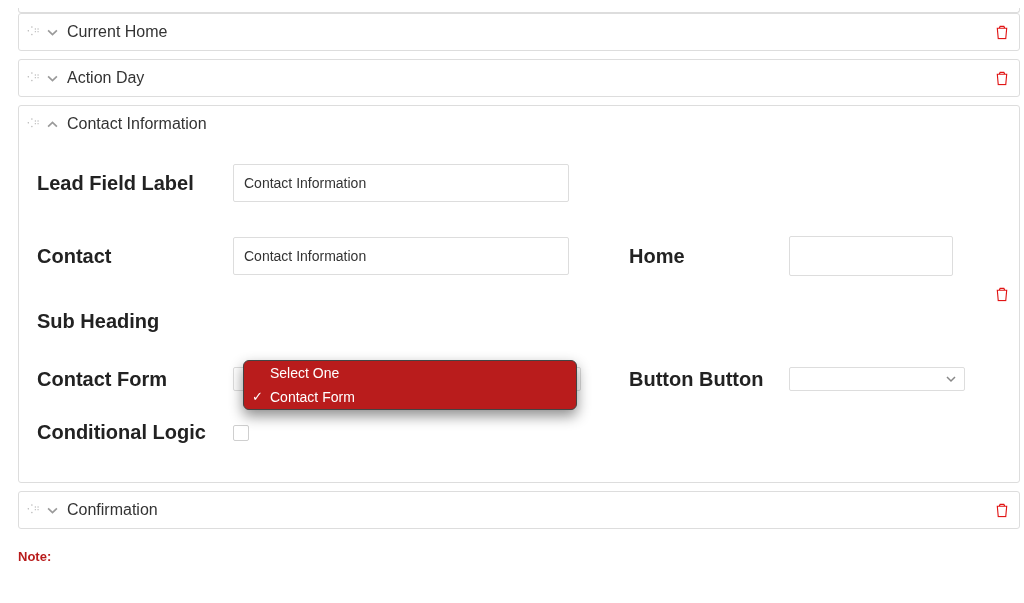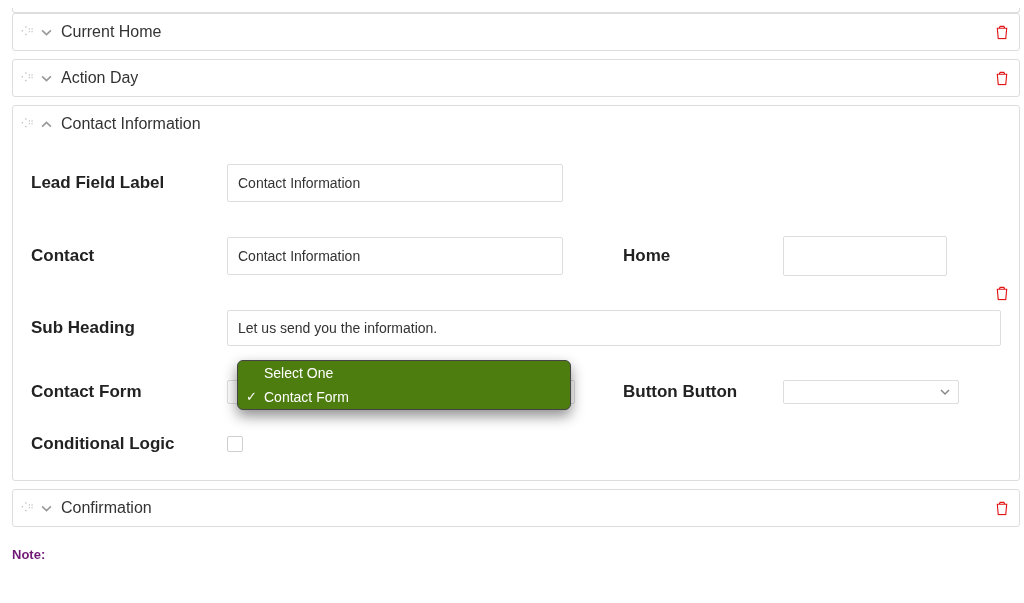--- a/index.html
+++ b/index.html
@@ -3,21 +3,21 @@
 <meta charset="utf-8">
 <style>
 html,body{margin:0;padding:0}
 body{
   font-family:"Trebuchet MS","Lucida Grande","Lucida Sans Unicode",Verdana,Arial,sans-serif;
   font-size:14px;color:#333;background:#fff;
   width:1024px;height:603px;
   overflow:hidden;
 }
 .canvas{
-  padding:0 4px 0 12px;
+  padding:0 4px 0 18px;
 }
 
 
 .row{
   border:1px solid #ddd;border-radius:3px;
   background:#fff;
   margin:8px 0 0 0;
   position:relative;
 }
 .row-head{
@@ -49,23 +49,24 @@
   padding:14px 18px 20px 18px;
 }
 .field{
   display:grid;
   grid-template-columns:196px 336px 60px 160px 160px;
   align-items:center;
   margin:18px 0 34px 0;
 }
 .field.wide{
   grid-template-columns:196px 1fr;
+  gap:8px;
 }
 .field label{
-  font-weight:bold;color:#222;font-size:17px;
+  font-weight:bold;color:#222;font-size:20px;
 }
 .input{
   height:36px;border:1px solid #ddd;border-radius:2px;background:#fff;
   padding:0 10px;font:inherit;color:#333;
 }
 .input.full{width:100%;box-sizing:border-box}
 .note-input{height:36px;border:1px solid #ddd;border-radius:2px;width:158px}
 
 
 .select-shell{
@@ -79,40 +80,40 @@
   height:22px;border:1px solid #ddd;border-radius:2px;background:#fff;
   width:158px;display:flex;align-items:center;justify-content:flex-end;
   padding:0 8px;color:#888;cursor:pointer;
 }
 
 
 .dropdown{
   position:absolute;
   left:224px; 
   width:332px;
-  background:#4d7c0f;color:#fff;border-radius:6px;
+  background:#b91c1c;color:#fff;border-radius:6px;
   box-shadow:0 6px 14px rgba(0,0,0,0.45);
   z-index:50;
   border:1px solid #444;
 }
 .dropdown .opt{
   padding:4px 10px 4px 26px;font-size:14px;position:relative;cursor:pointer;
 }
 .dropdown .opt.sel::before{
   content:"\2713";position:absolute;left:8px;top:4px;font-size:13px;
 }
 
 
 .chk{
   width:14px;height:14px;border:1px solid #cfcfcf;border-radius:2px;background:#fff;display:inline-block;
 }
 
 
 .footnote{
-  margin:20px 0 0 0;font-size:13px;color:#701a75;
+  margin:20px 0 0 0;font-size:13px;color:#b91c1c;
 }
 .footnote b{display:block}
 
 
 svg{width:14px;height:14px}
 .caret svg{width:11px;height:11px}
 .trash svg{width:14px;height:15px}
 
 
 .row.first{margin-top:0}
@@ -210,21 +211,20 @@
       <div class="field">
         <label>Contact</label>
         <input class="input" style="width: 314px;" value="Contact Information">
         <span></span>
         <label>Home</label>
         <input class="note-input" value="" style="">
       </div>
 
       <div class="field wide">
         <label>Sub Heading</label>
-        <input class="input full" value="Let us send you the information." style="">
       </div>
 
       <div class="field" style="margin-bottom:30px;">
         <label>Contact Form</label>
         <div class="select-shell">
           <svg viewBox="0 0 10 10" style="width:10px;height:10px">
               <path d="M1 3 L5 7 L9 3" fill="none" stroke="#888" stroke-width="1.5"></path>
             </svg>
         </div>
         <span></span>
@@ -234,21 +234,21 @@
               <path d="M1 3 L5 7 L9 3" fill="none" stroke="#888" stroke-width="1.5"></path>
             </svg>
         </div>
       </div>
 
       <div class="dropdown" style="top:218px">
         <div class="opt">Select One</div>
         <div class="opt sel">Contact Form</div>
       </div>
 
-      <div class="field" style="margin-bottom:6px">
+      <div class="field" style="margin-bottom:18px">
         <label>Conditional Logic</label>
         <span class="chk"></span>
       </div>
 
     </div>
   </div>
 
 
   <div class="row">
     <div class="row-head">

